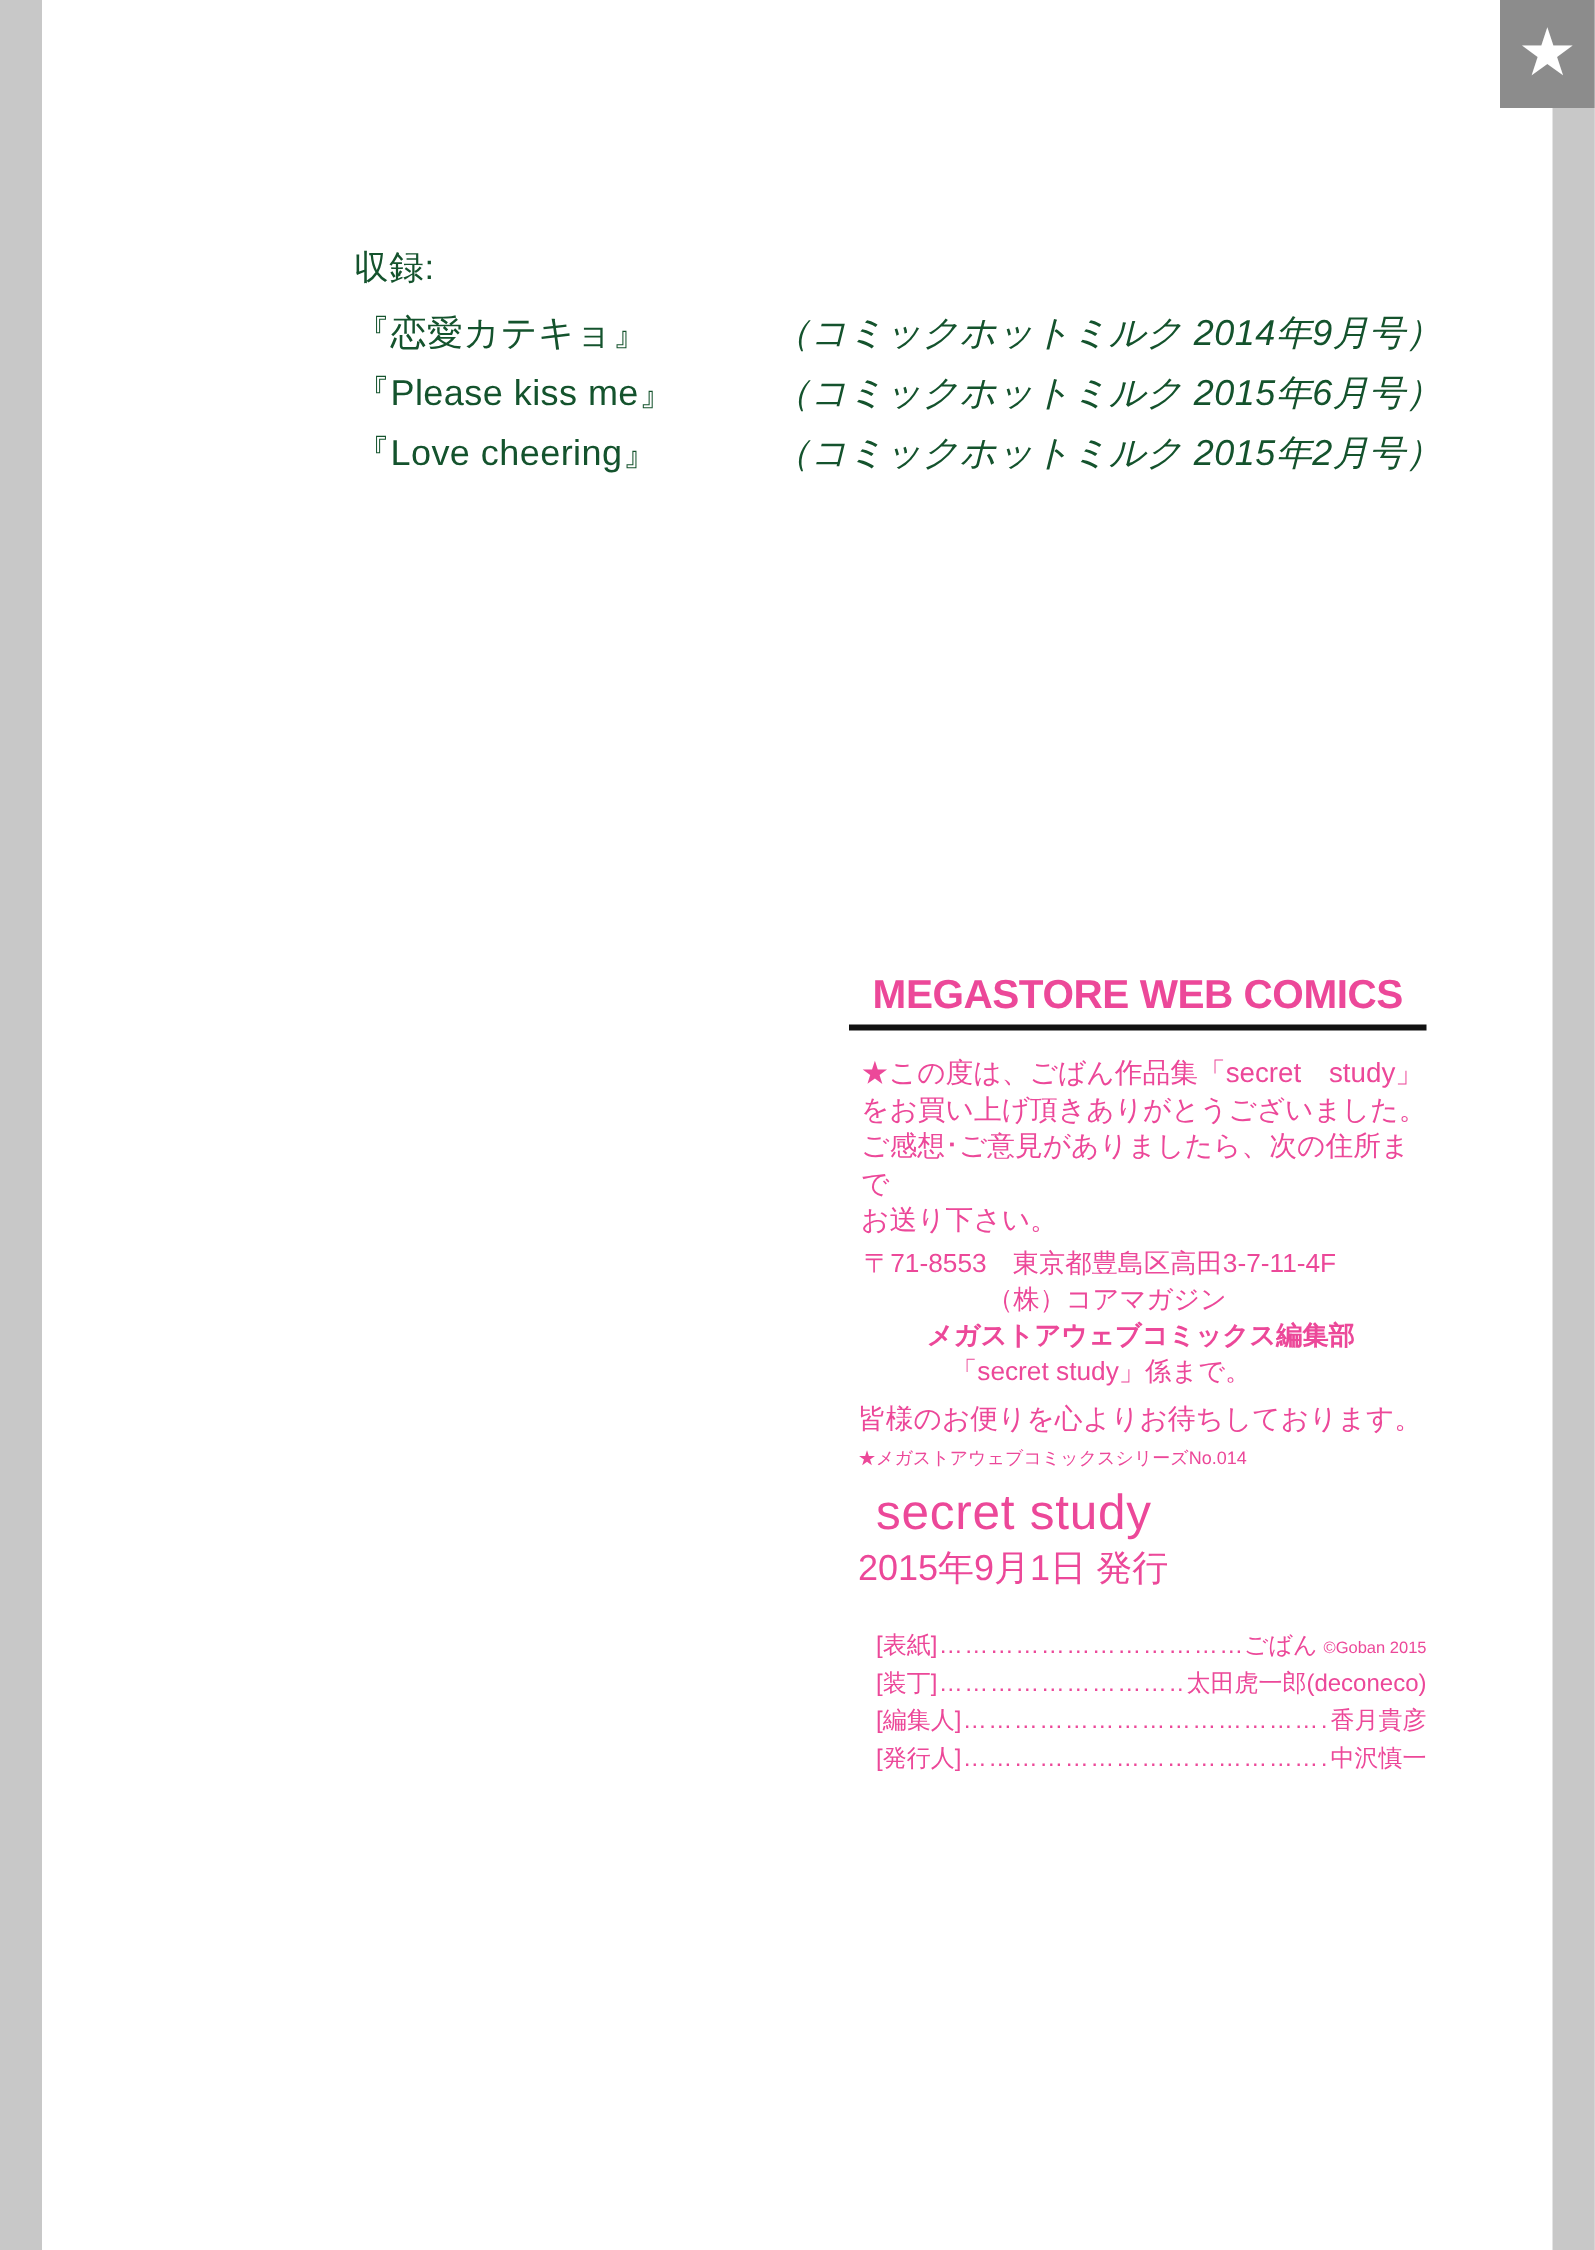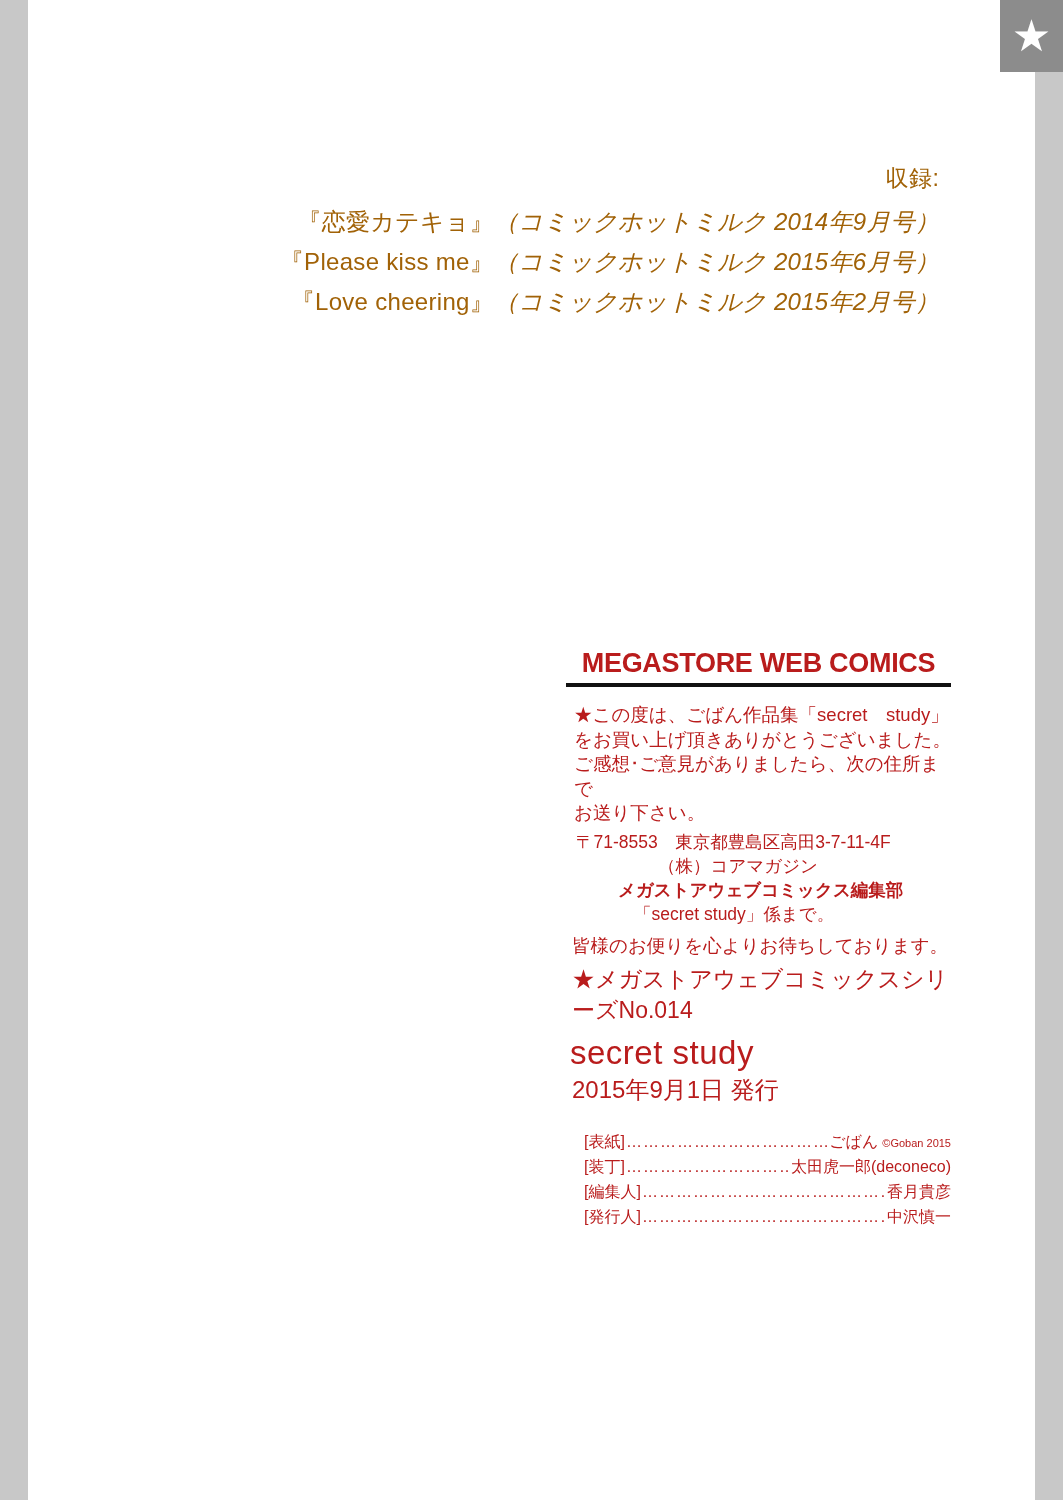--- a/index.html
+++ b/index.html
@@ -30,24 +30,23 @@
     background: #8c8c8c;
     color: #ffffff;
     font-size: 44px;
     line-height: 72px;
     text-align: center;
   }
 
   
   .contents {
     position: absolute;
-    left: 186px;
+    left: 208px;
     top: 163px;
-    color: #a16207;
-    text-align: right;
+    color: #14532d;
   }
   .contents-title {
     font-size: 23px;
     letter-spacing: 0.5px;
     margin-bottom: 12px;
   }
   .contents-row {
     display: flex;
     align-items: baseline;
     margin-bottom: 8px;
@@ -62,21 +61,21 @@
     white-space: nowrap;
     font-style: italic;
   }
 
   
   .colophon {
     position: absolute;
     left: 538px;
     top: 648px;
     width: 385px;
-    color: #b91c1c;
+    color: #ec4899;
   }
   .colophon-head {
     font-size: 27px;
     font-weight: bold;
     letter-spacing: -0.3px;
     text-align: center;
     white-space: nowrap;
   }
   .rule {
     height: 4px;
@@ -97,28 +96,28 @@
   }
   .addr-indent1 { margin-left: 82px; }
   .addr-indent2 { margin-left: 42px; font-weight: bold; }
   .addr-indent3 { margin-left: 58px; }
   .thanks2 {
     font-size: 18.5px;
     margin-top: 6px;
     margin-left: 6px;
   }
   .series-no {
-    font-size: 23px;
+    font-size: 12px;
     margin-top: 6px;
     margin-left: 6px;
   }
   .book-title {
     font-size: 33px;
     margin-top: 8px;
-    margin-left: 4px;
+    margin-left: 18px;
     letter-spacing: 0.5px;
   }
   .pub-date {
     font-size: 24px;
     margin-top: 2px;
     margin-left: 6px;
   }
 
   .credits {
     margin-top: 26px;

